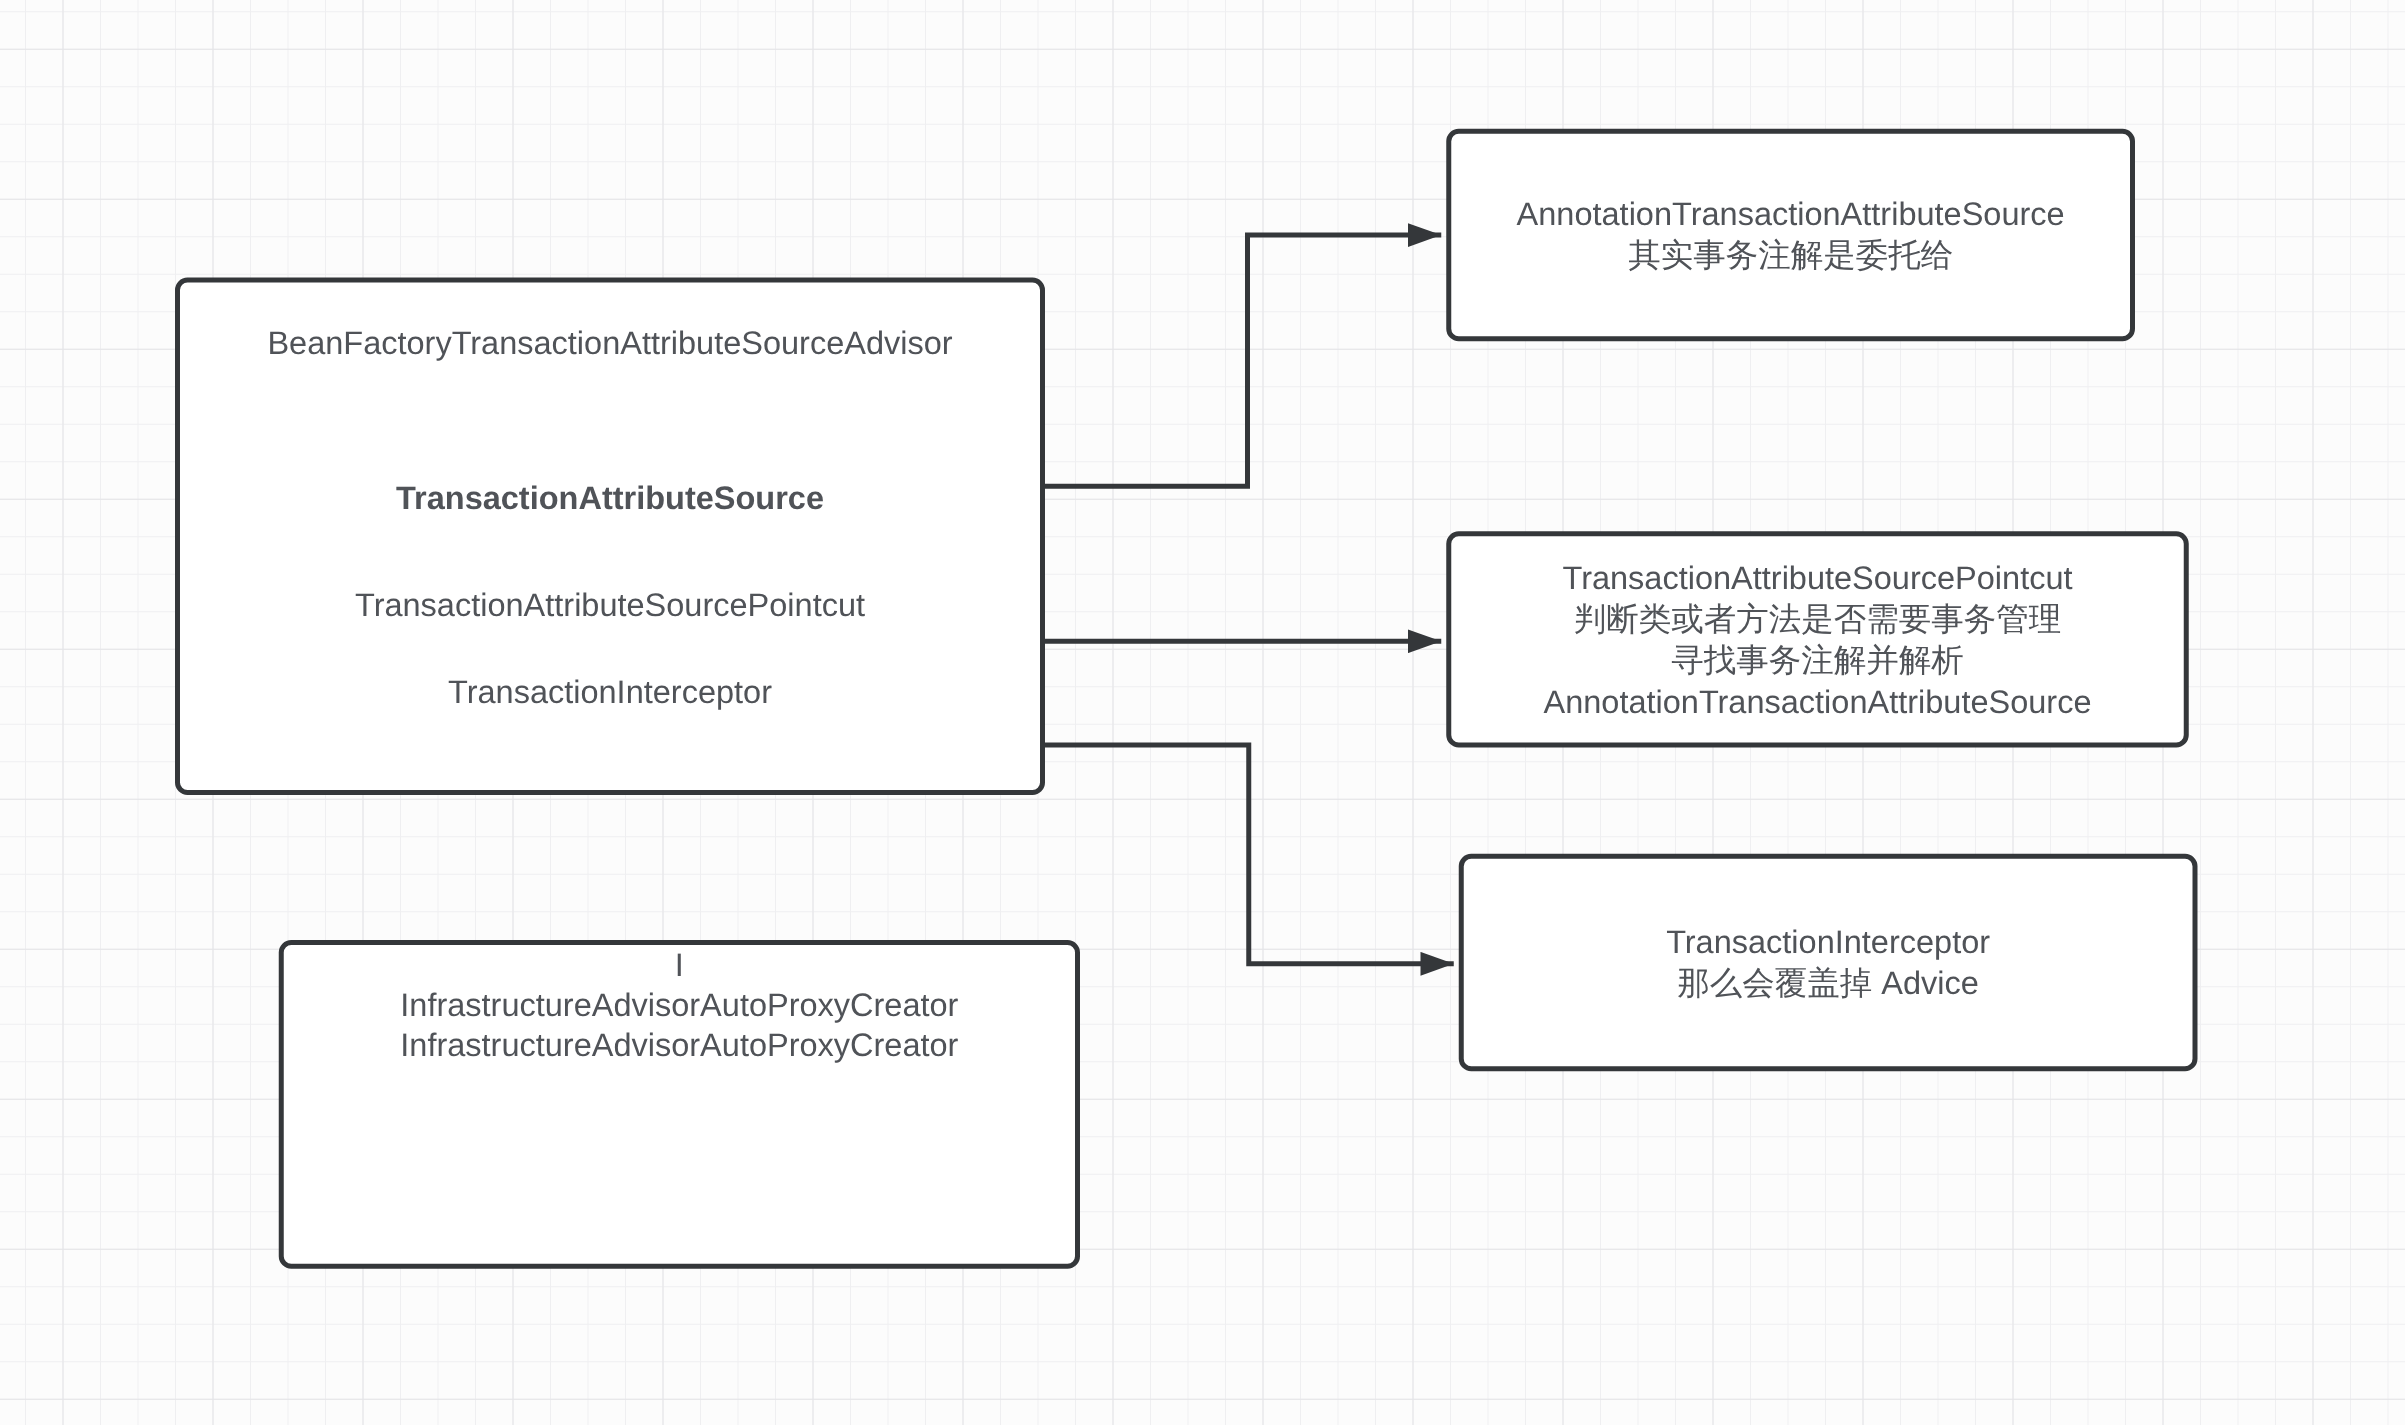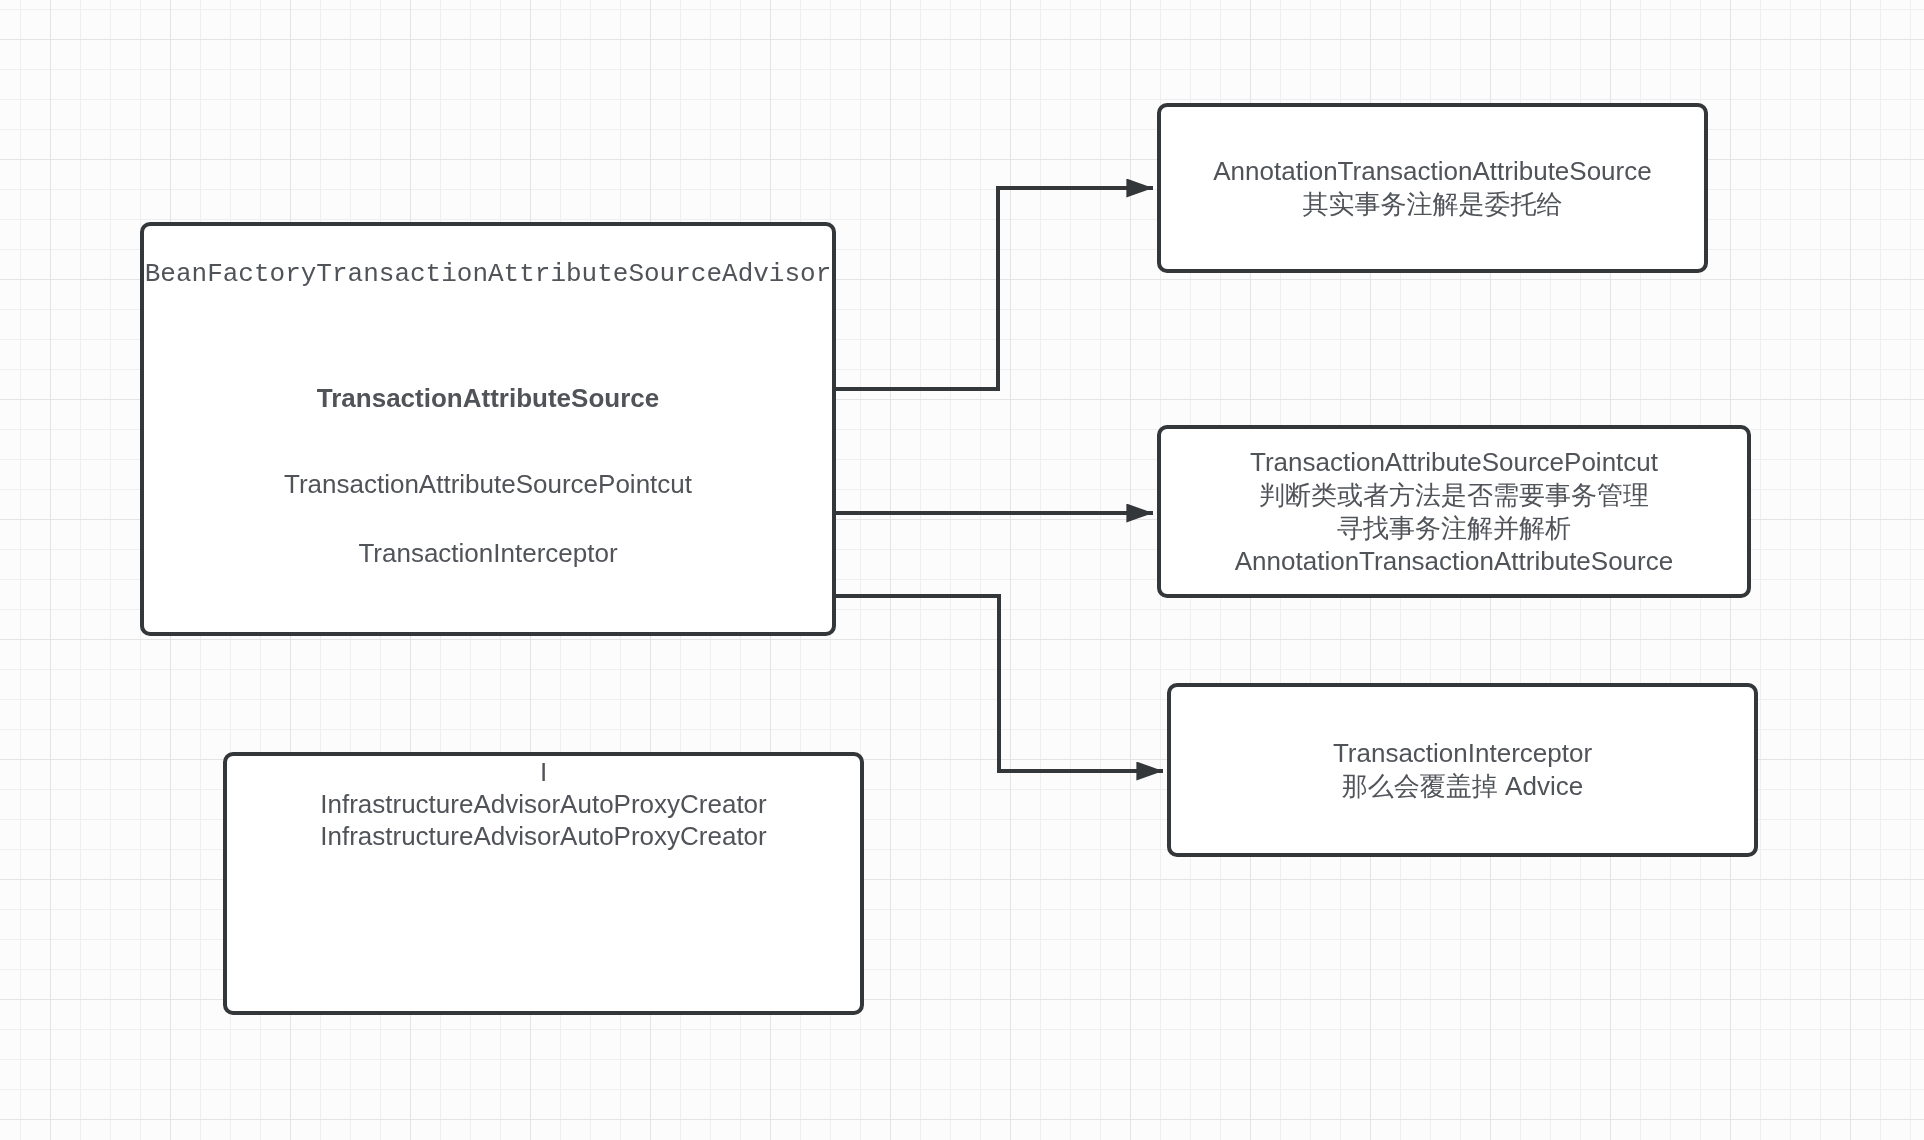--- a/index.html
+++ b/index.html
@@ -36,21 +36,21 @@
     border:4px solid var(--stroke,#34373a);
     border-radius:10px;
     color:var(--text,#505358);
     font-size:26px;
     text-align:center;
   }
   .node .nline{width:100%;line-height:33px;}
   
   .node--advisor{left:140px;top:222px;width:696px;height:414px;}
   .node--advisor .nline{position:absolute;left:0;line-height:34px;}
-  .node--advisor .l0{top:31px;font-family:Liberation Mono, monospace;}
+  .node--advisor .l0{top:31px;}
   .node--advisor .l1{top:155px;font-weight:bold;}
   .node--advisor .l2{top:241px;}
   .node--advisor .l3{top:310px;}
   
   .node--flex{display:flex;flex-direction:column;justify-content:center;align-items:center;}
   .node--annotation-source{left:1157px;top:103px;width:551px;height:170px;}
   .node--pointcut{left:1157px;top:425px;width:594px;height:173px;}
   .node--interceptor{left:1167px;top:683px;width:591px;height:174px;}
   
   .node--proxy-creator{

